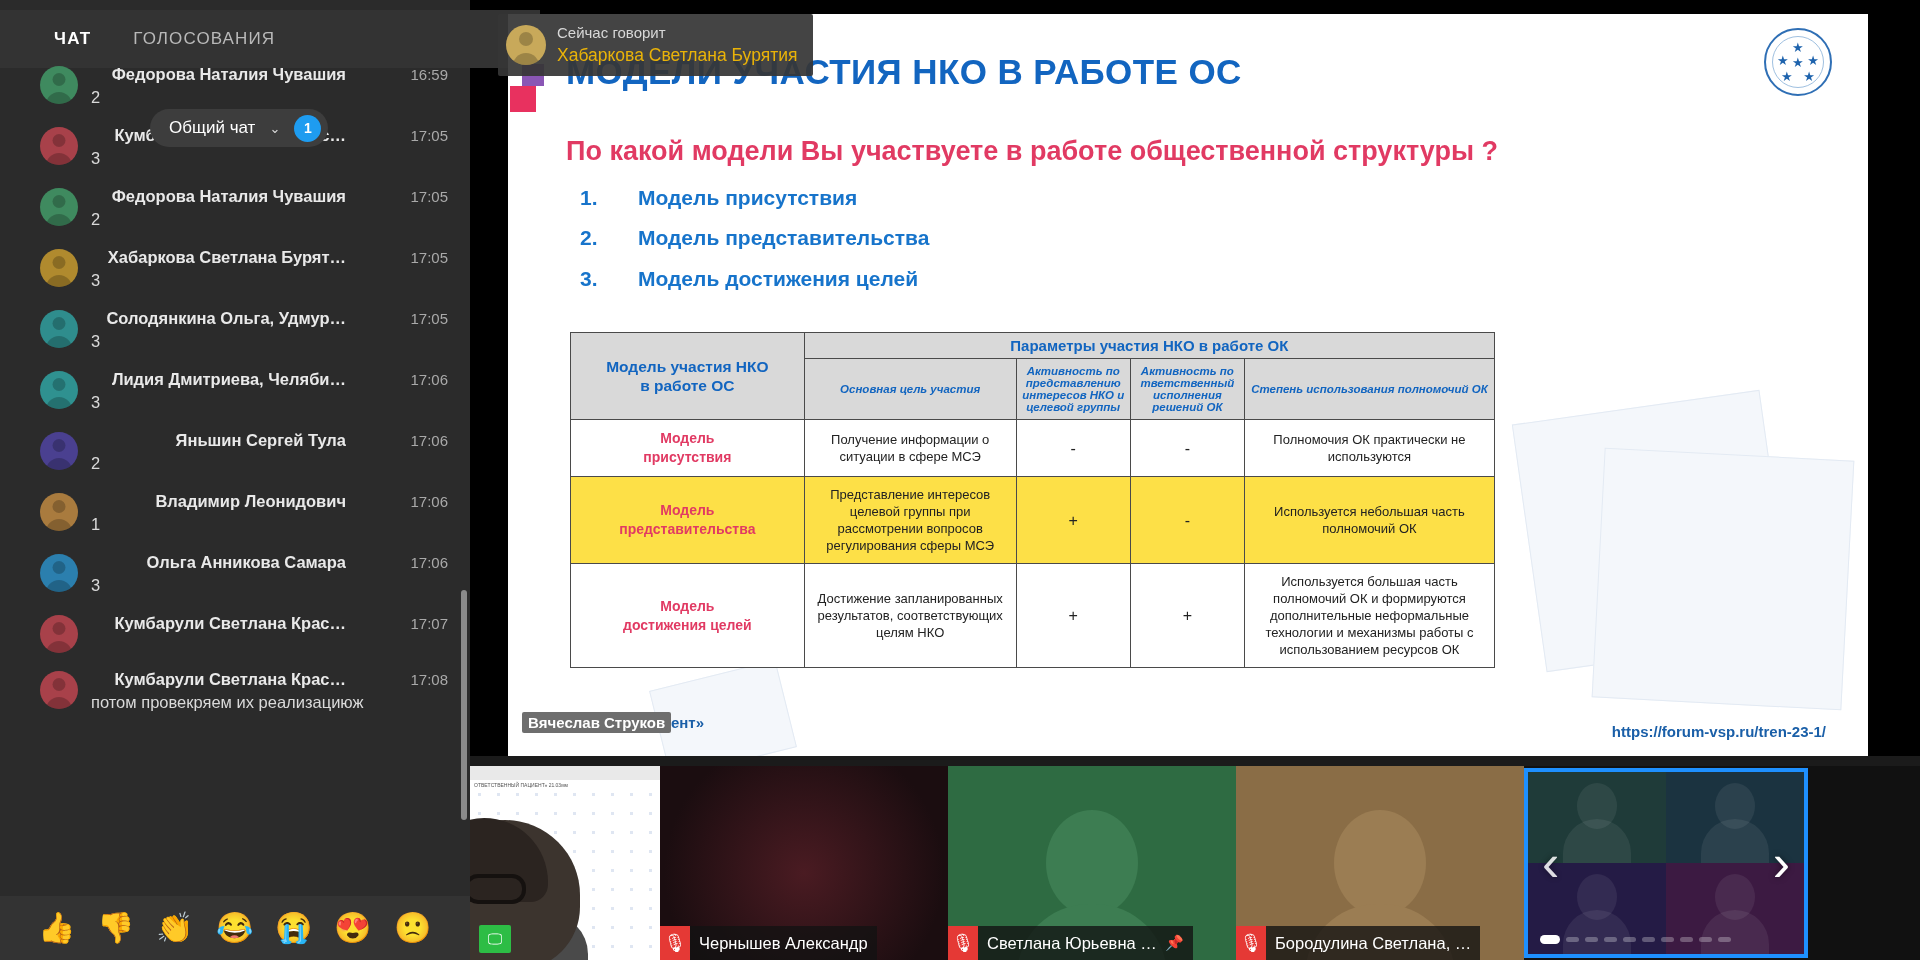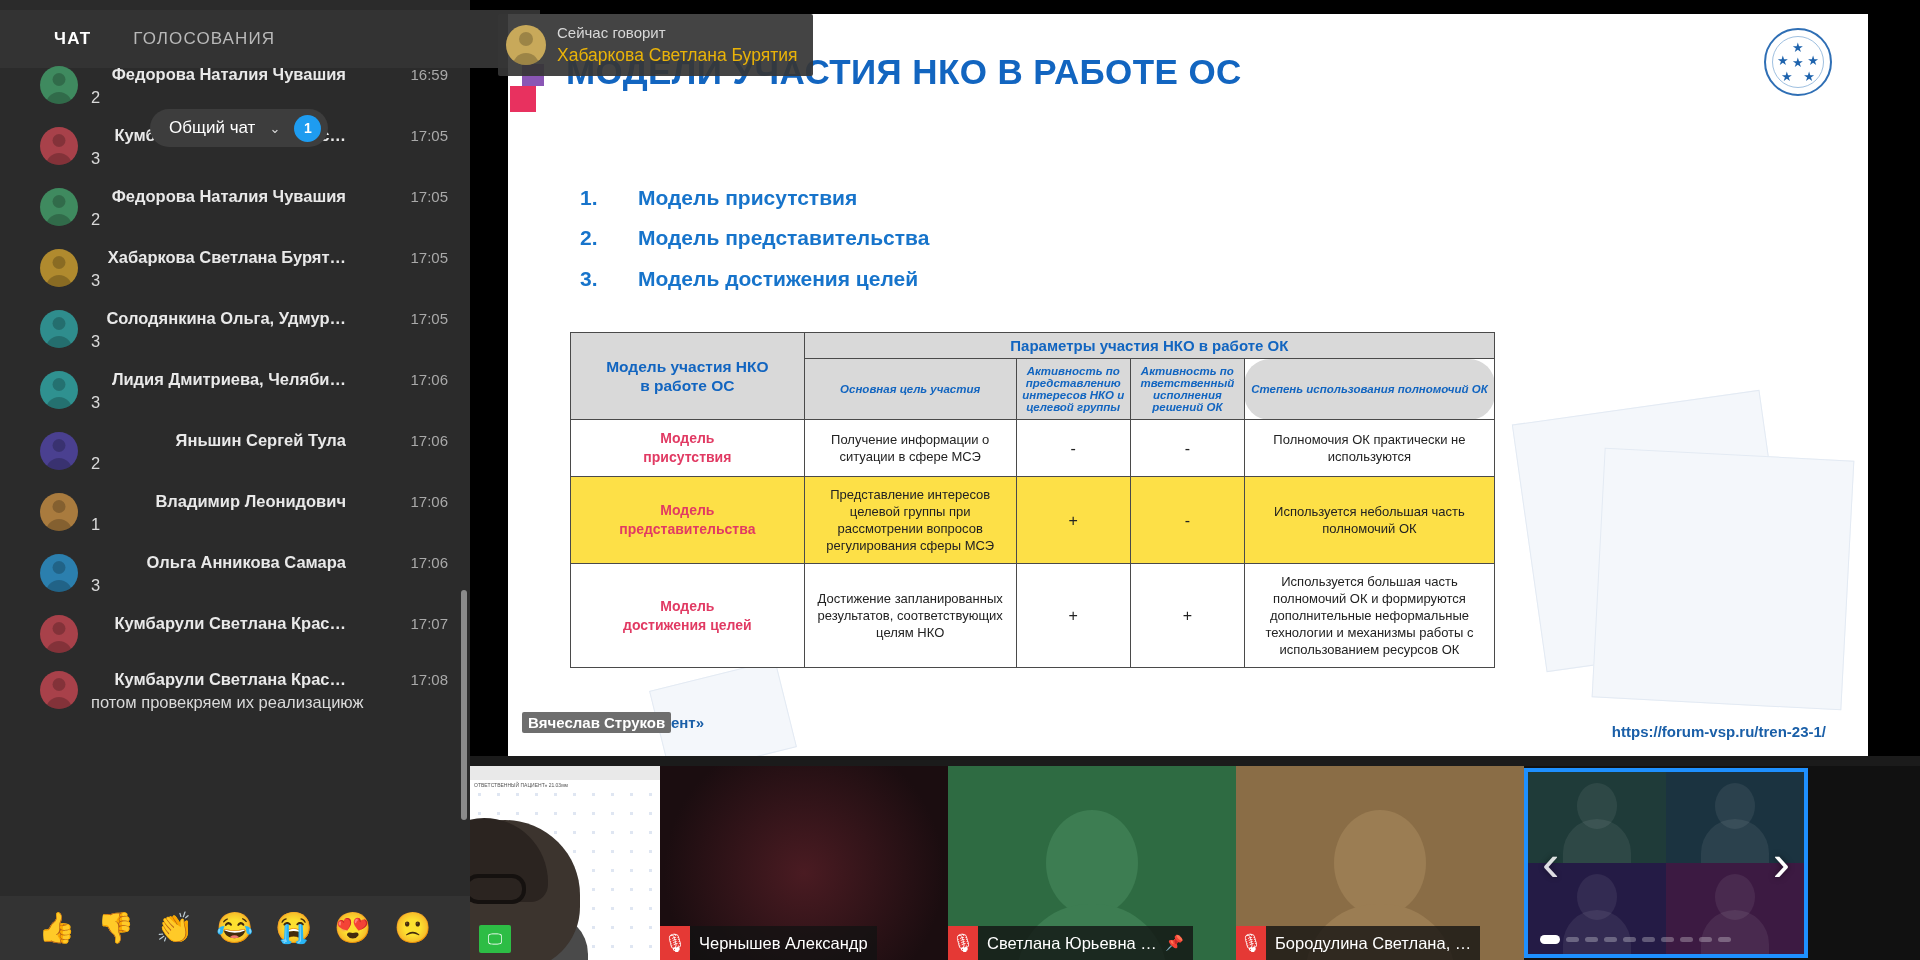--- a/index.html
+++ b/index.html
@@ -386,20 +386,21 @@
   <div id="slide">
     <div id="slide-inner">
       <div class="ghost-sheet" style="left:1020px; top:392px; width:250px; height:250px; transform:rotate(-8deg);"></div>
       <div class="ghost-sheet" style="left:1090px; top:440px; width:250px; height:250px; transform:rotate(3deg);"></div>
       <div class="ghost-sheet" style="left:150px; top:660px; width:130px; height:90px; transform:rotate(-14deg);"></div>
 
       <div class="sq-purple"></div>
       <div class="sq-pink"></div>
 
       <div id="slide-title">МОДЕЛИ УЧАСТИЯ НКО В РАБОТЕ ОС</div>
+      <div id="slide-question">По какой модели Вы участвуете в работе общественной структуры ?</div>
 
       <div class="bullet" id="b1">
         <span class="num">1.</span>
         <span class="txt">Модель присутствия</span>
       </div>
       <div class="bullet" id="b2">
         <span class="num">2.</span>
         <span class="txt">Модель представительства</span>
       </div>
       <div class="bullet" id="b3">
@@ -428,21 +429,21 @@
         </colgroup>
         <tbody id="table-body">
             <tr>
               <td class="th-grey hdr-model" rowspan="2">Модель участия НКО<br>в работе ОС</td>
               <td class="th-grey hdr-span" colspan="4">Параметры участия НКО в работе ОК</td>
             </tr>
             <tr>
               <td class="th-grey italic" style="padding:6px 5px;">Основная цель участия</td>
               <td class="th-grey italic" style="padding:6px 3px;">Активность по представлению интересов НКО и целевой группы</td>
               <td class="th-grey italic" style="padding:6px 5px;">Активность по тветственный исполнения решений ОК</td>
-              <td class="th-grey italic" style="padding:6px 5px;border-radius:26px;">Степень использования полномочий ОК</td>
+              <td class="th-grey italic" style="padding:6px 5px;">Степень использования полномочий ОК</td>
             </tr>
             <tr>
               <td class="cell model">Модель<br>присутствия</td>
               <td class="cell">Получение информации о ситуации в сфере МСЭ</td>
               <td class="cell sign">-</td>
               <td class="cell sign">-</td>
               <td class="cell">Полномочия ОК практически не используются</td>
             </tr>
             <tr class="tinted">
               <td class="cell model">Модель<br>представительства</td>

